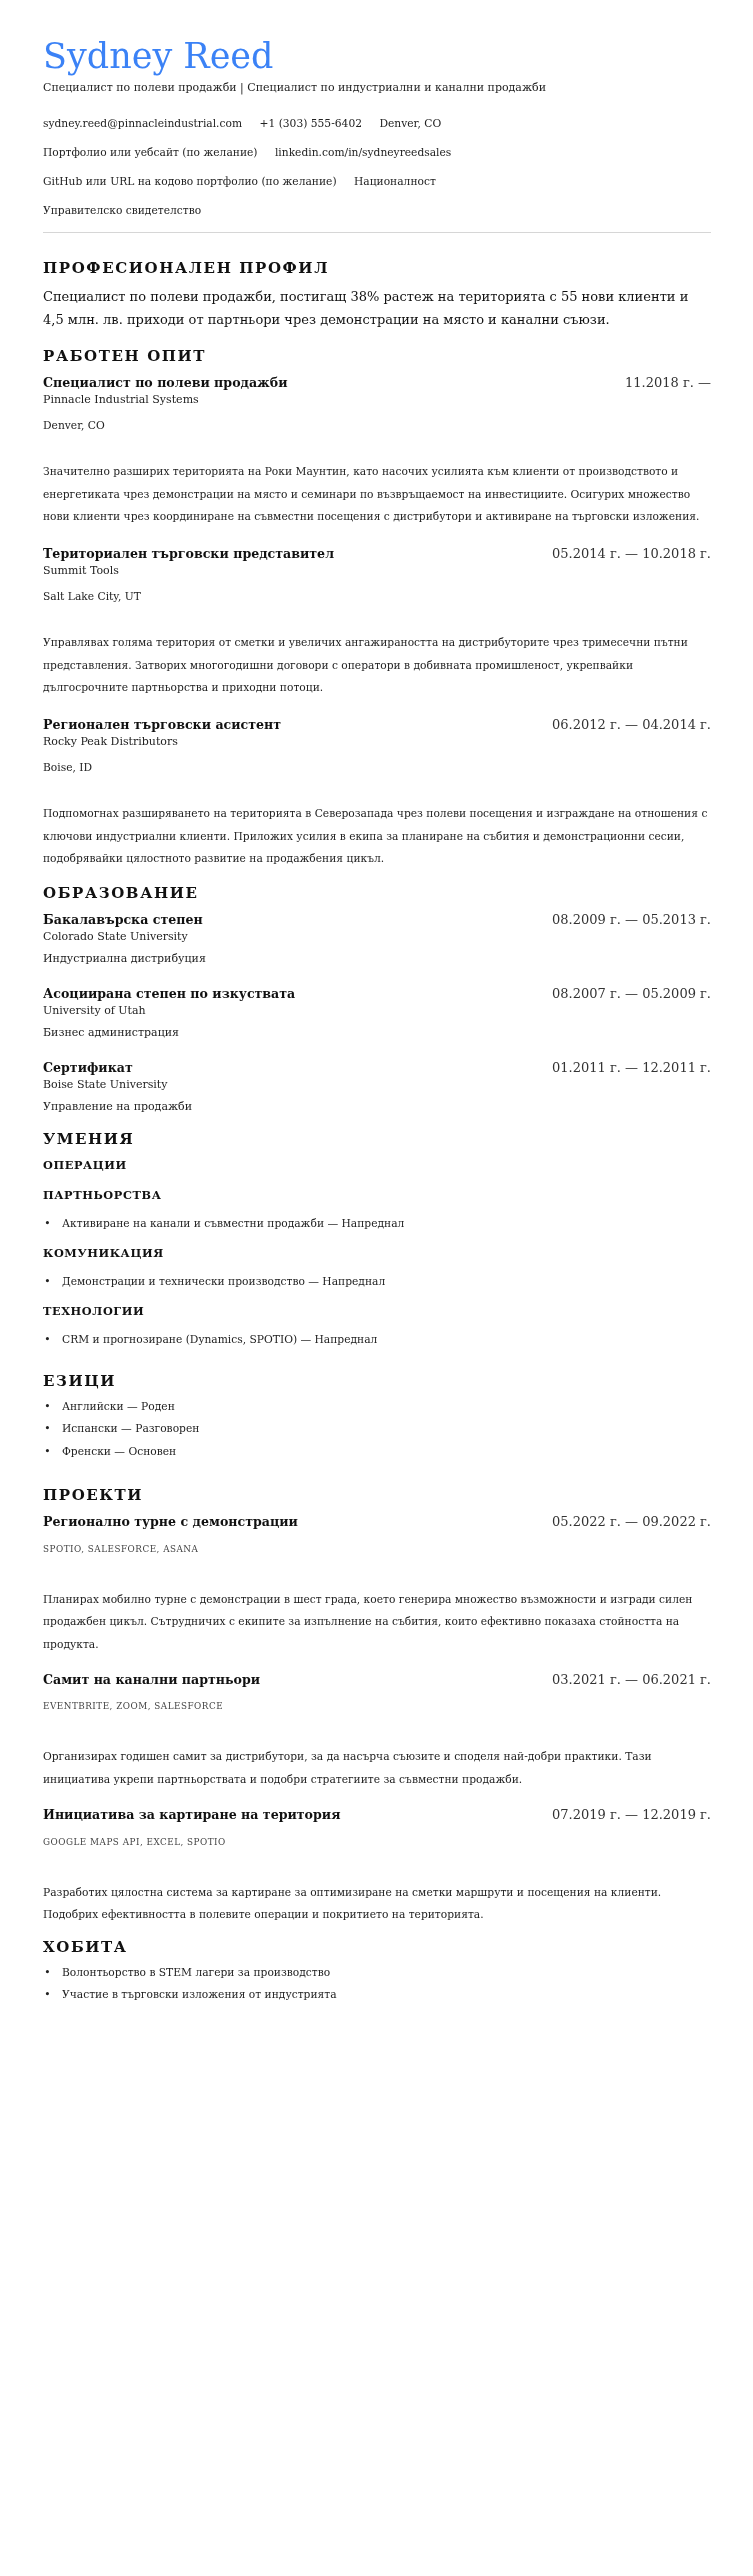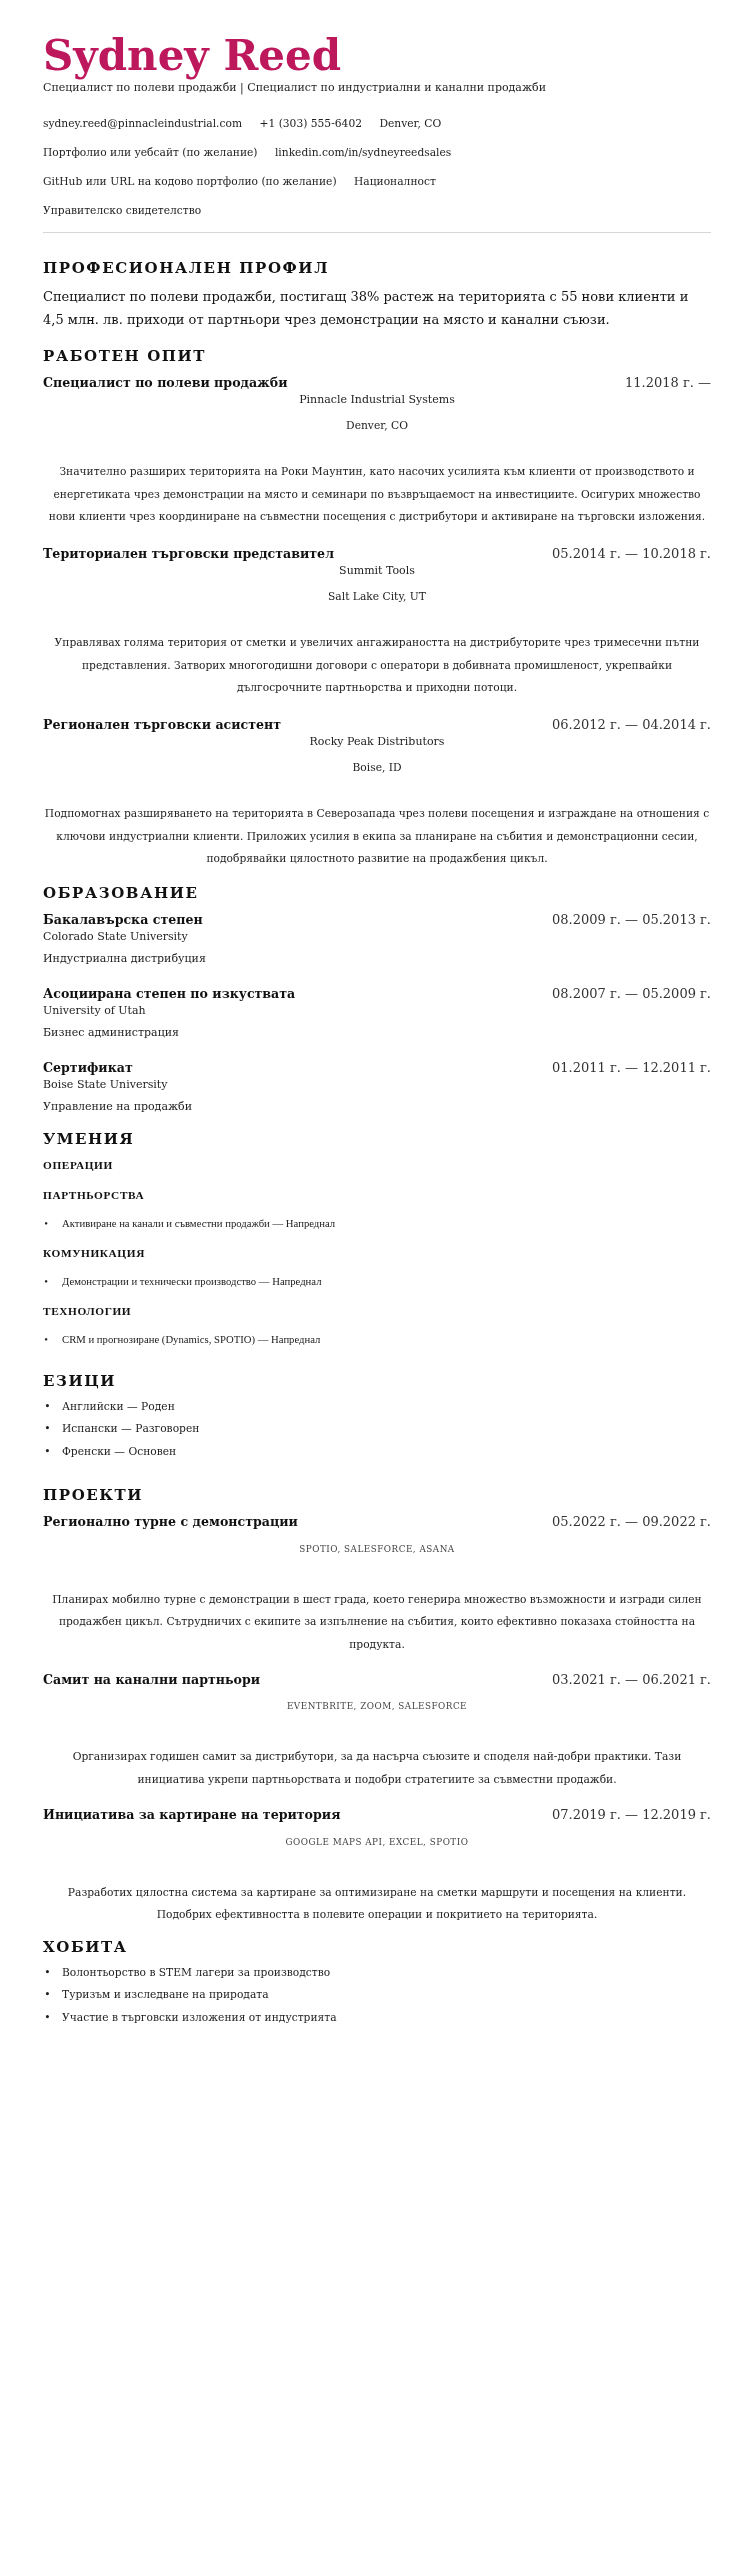--- a/index.html
+++ b/index.html
@@ -4,50 +4,50 @@
   <style>
     * { box-sizing: border-box; margin: 0; padding: 0; }
     html, body { background: #ffffff; }
     body {
       width: 754px;
       font-family: "DejaVu Serif", serif;
       color: #111111;
     }
     .page { padding: 36px 43px 38px 43px; }
 
-    .name { font-size: 42px; font-weight: bold; line-height: 40px; color: #be185d; }
+    .name { font-size: 35px; font-weight: normal; line-height: 40px; color: #3b82f6; }
     .headline { font-size: 11px; line-height: 22.6px; color: #222; margin-top: 1.3px; }
     .contact { margin-top: 16.3px; }
     .contact-row { font-size: 10.7px; line-height: 15px; color: #222; margin-bottom: 14px; }
     .contact-row span { margin-right: 14px; }
     .divider { border: none; border-top: 1.3px solid #d6d6d6; margin-top: 6.3px; margin-bottom: 29px; }
 
     .section { margin-bottom: 12.6px; }
     .section-title {
       font-size: 15px; font-weight: bold; letter-spacing: 1.6px;
       line-height: 12.6px; color: #111; margin-bottom: 11.3px; text-transform: uppercase;
     }
     .summary { font-size: 13px; line-height: 22.6px; color: #111; margin-bottom: 19px; }
 
-    .entry { margin-bottom: 7.5px; text-align: center; }
+    .entry { margin-bottom: 7.5px; }
     .entry-head { display: flex; justify-content: space-between; align-items: baseline; }
     .entry-title { font-size: 12.6px; font-weight: bold; line-height: 17.6px; color: #111; }
     .entry-date { font-size: 13px; line-height: 15px; color: #333; white-space: nowrap; }
     .entry-sub { font-size: 11px; line-height: 15px; color: #222; }
     .entry-loc { font-size: 10.7px; line-height: 15px; color: #222; margin-top: 11.3px; }
     .entry-desc { font-size: 10.7px; line-height: 22.6px; color: #222; margin-top: 28px; margin-bottom: 16.3px; }
 
     .edu-entry { margin-bottom: 19px; }
     .edu-entry .entry-sub + .entry-sub { margin-top: 7.5px; }
 
     .skill-group-title { font-size: 11.3px; font-weight: bold; letter-spacing: 0.6px; line-height: 16.3px; color: #111; margin-bottom: 12.6px; }
     .bullets { list-style: none; }
     .bullets li { font-size: 10.7px; line-height: 15px; color: #222; padding-left: 19px; position: relative; margin-bottom: 7.5px; }
     .bullets li::before { content: "\2022"; position: absolute; left: 1.3px; top: 0; color: #222; }
-    .skill-group { margin-bottom: 14px; font-family: Liberation Serif, serif; }
+    .skill-group { margin-bottom: 14px; }
     .skill-group .bullets li { margin-bottom: 0; }
 
     .proj-tech { font-size: 8.8px; letter-spacing: 0.5px; line-height: 14px; color: #444; margin-top: 11.3px; }
     .proj-entry .entry-desc { margin-top: 33px; margin-bottom: 14px; }
 
     .cert-title { font-size: 10.7px; font-weight: bold; line-height: 16.3px; color: #111; }
     .cert-issuer { font-size: 10.7px; line-height: 15px; color: #222; margin-top: 3.8px; }
     .cert-date { font-size: 8.8px; letter-spacing: 0.5px; line-height: 14px; color: #333; margin-top: 3.8px; margin-bottom: 33px; }
   </style>
 </head>
@@ -214,19 +214,18 @@
       <div class="proj-tech">GOOGLE MAPS API, EXCEL, SPOTIO</div>
       <p class="entry-desc">Разработих цялостна система за картиране за оптимизиране на сметки маршрути и посещения на клиенти. Подобрих ефективността в полевите операции и покритието на територията.</p>
     </div>
   </section>
 
 
   <section class="section">
     <h2 class="section-title">Хобита</h2>
     <ul class="bullets">
       <li>Волонтьорство в STEM лагери за производство</li>
-      <li>Туризъм и изследване на природата</li>
       <li>Участие в търговски изложения от индустрията</li>
     </ul>
   </section>
 
 </div>
 
 
 </body></html>

